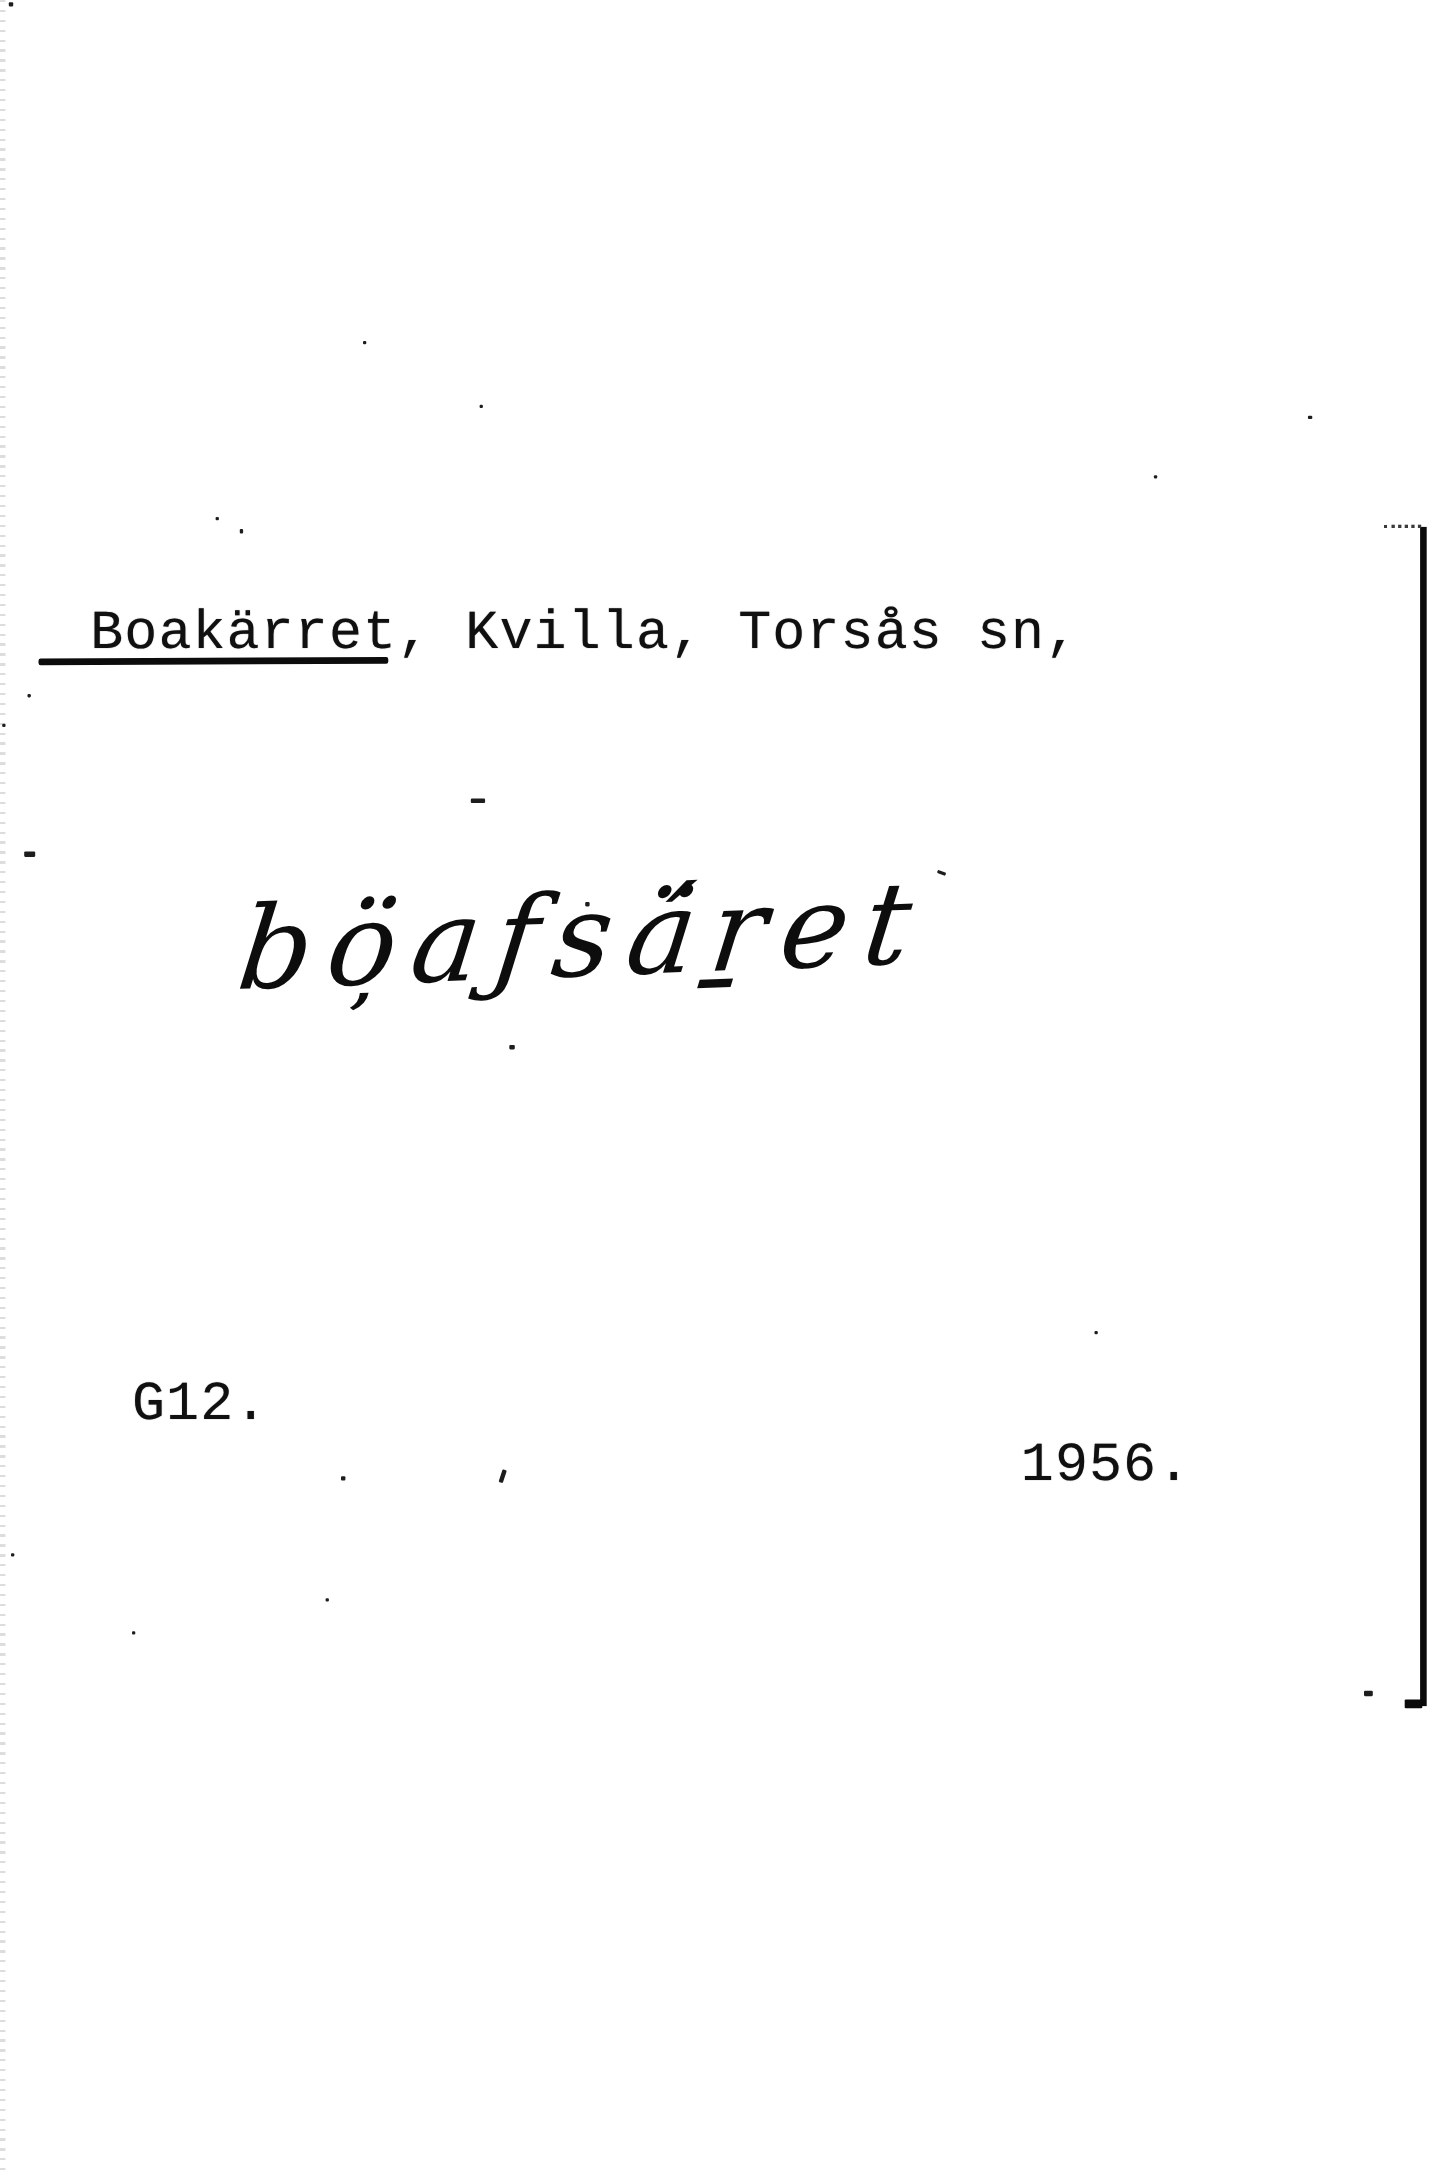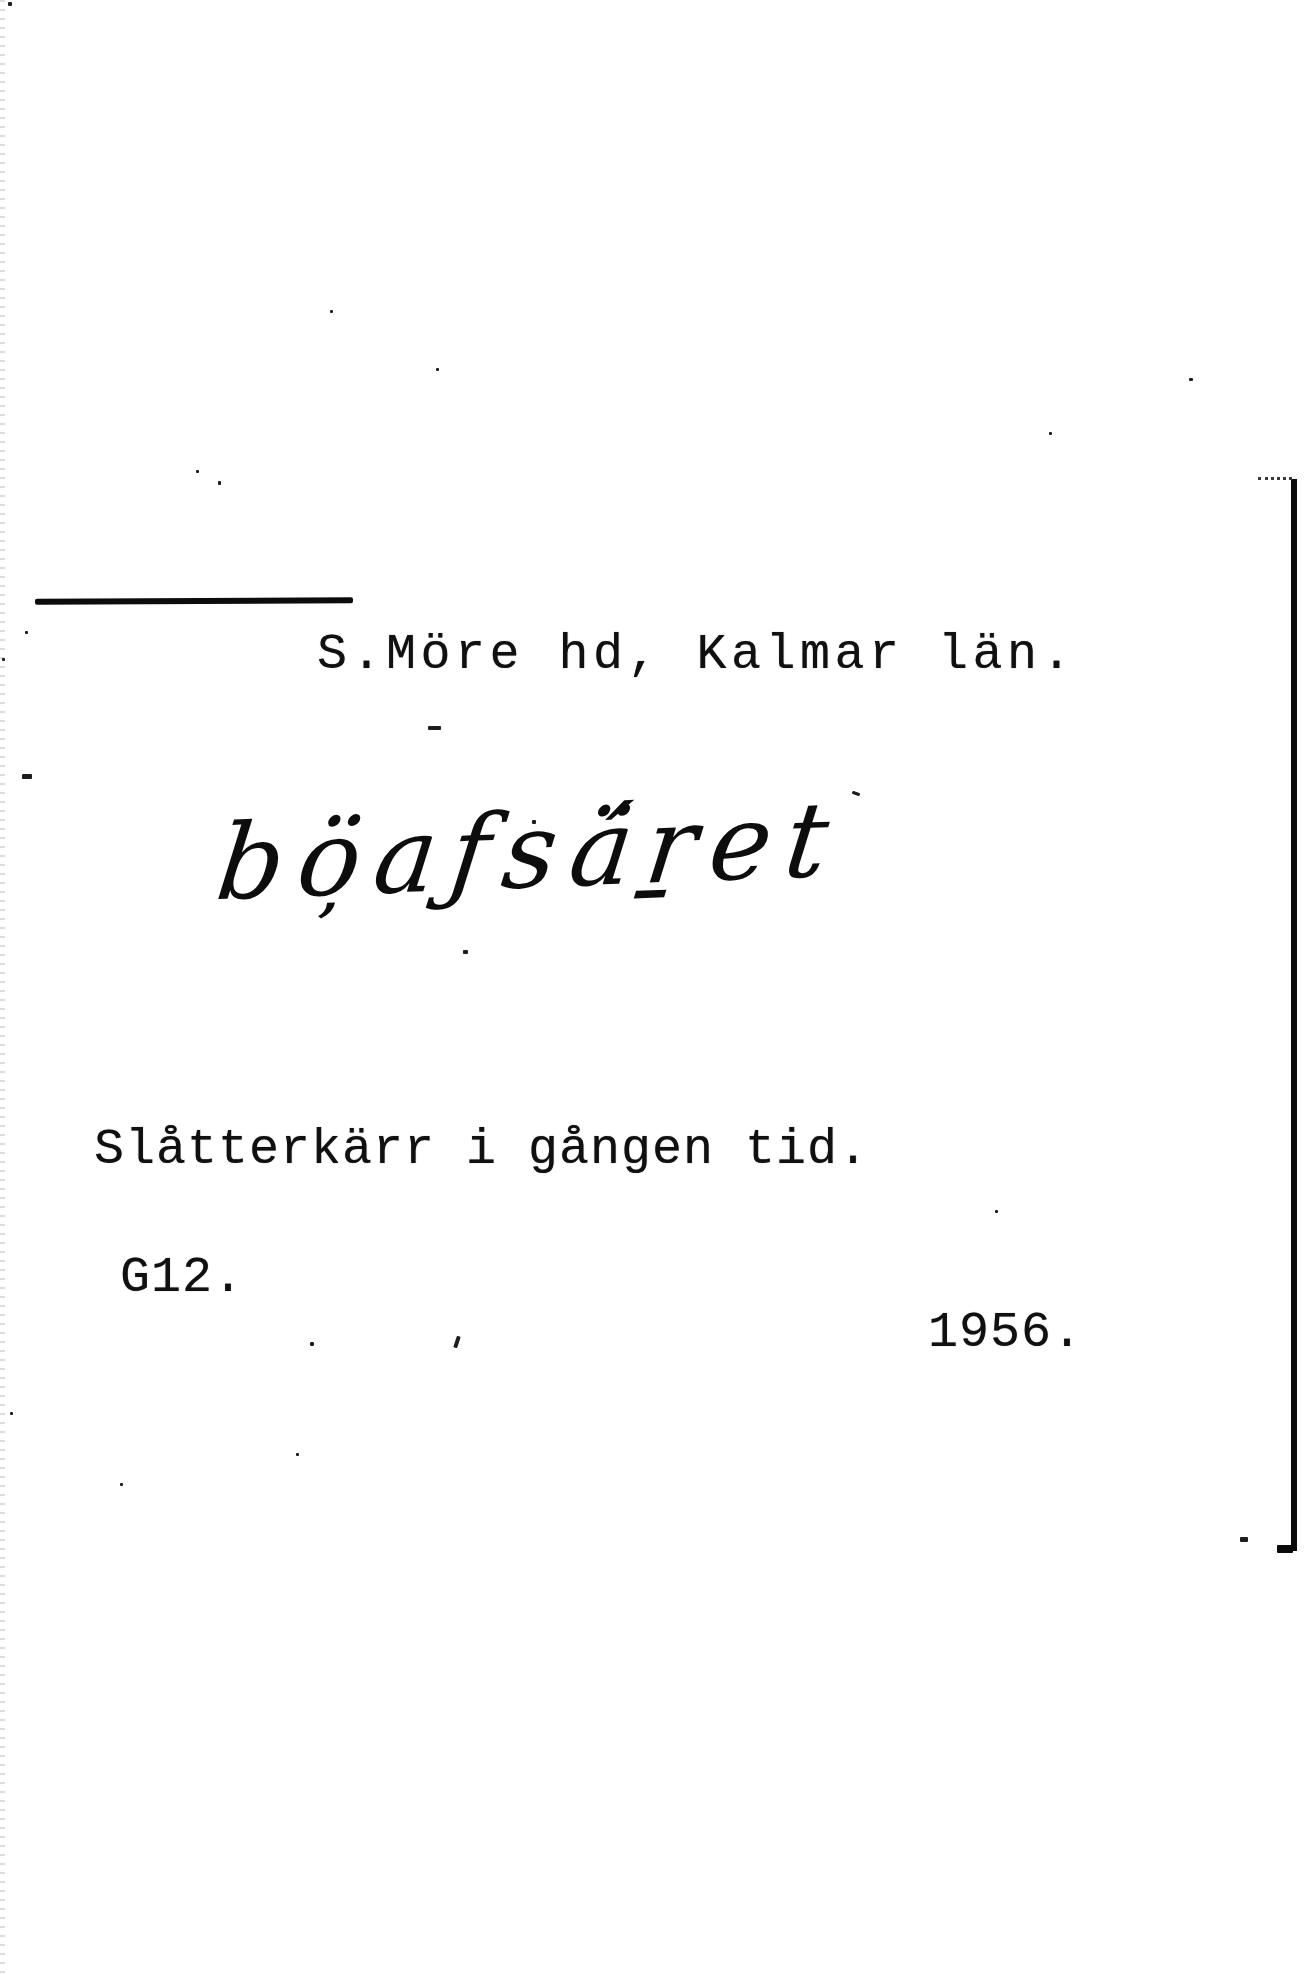--- a/index.html
+++ b/index.html
@@ -94,27 +94,26 @@
     border-radius: 1px;
   }
 </style>
 </head>
 <body>
 
 <div class="scan">
 
   <div class="left-edge-noise"></div>
 
+  <div class="type" style="left:82px; top:551px;"><span>Boakärret</span><span>, Kvilla, Torsås sn,</span></div>
   <div class="headword-underline"></div>
 
-  <div class="type line2" style="left:317px; top:629px;">S.Möre hd, Kalmar län.</div>
 
   <div class="handwriting">bö̦aƒsä́ṟet</div>
 
-  <div class="type" style="left:94px; top:1124px;">Slåtterkärr i gången tid.</div>
 
   <div class="type" style="left:120px; top:1252px;">G12.</div>
 
 
   <div class="type" style="left:928px; top:1307px;">1956.</div>
 
   <div class="vline"></div>
   <div class="vline-top-tick"></div>
   <div class="vline-foot"></div>
 

